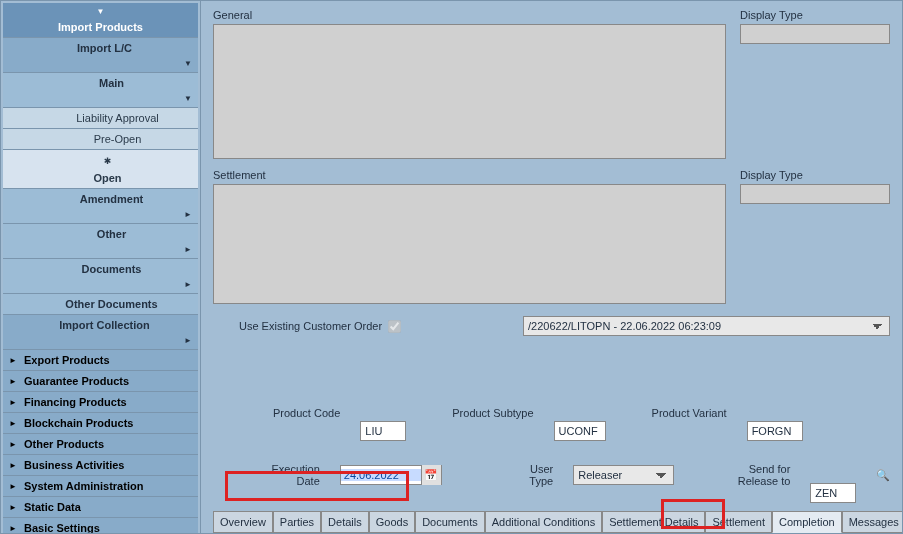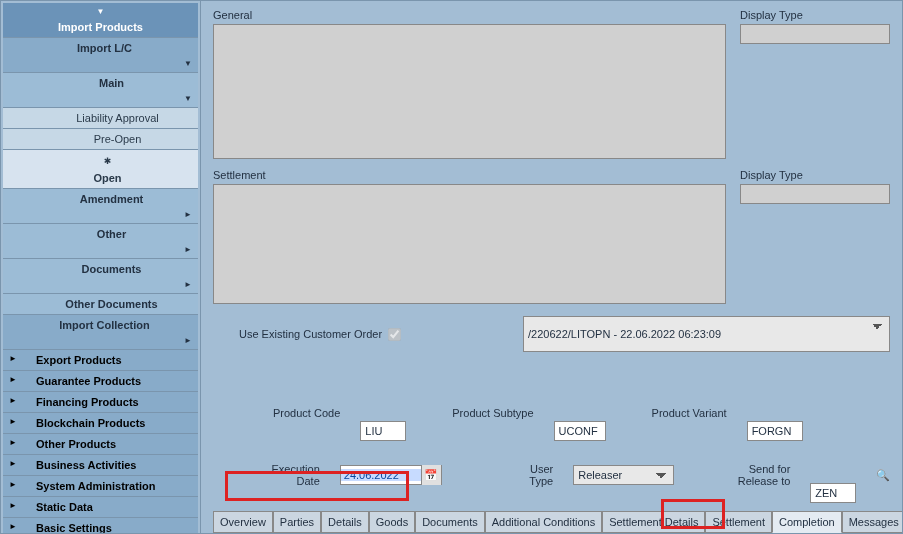--- a/index.html
+++ b/index.html
@@ -7,42 +7,42 @@
   body { background: #a3bdd4; display: flex; border: 1px solid #7a95ad; }
   
   
   .sidebar { width: 200px; background: #a3bdd4; border-right: 1px solid #7a95ad; flex-shrink: 0; padding: 2px; }
   .nav-item { padding: 4px 6px; border-bottom: 1px solid #7a95ad; cursor: pointer; display: flex; align-items: center; gap: 5px; color: #233142; flex-direction: column; }
   .nav-l0 { background: #6b93b8; color: #fff; font-weight: bold; }
   .nav-l1 { background: #88abc9; padding-left: 14px; font-weight: bold; }
   .nav-l2 { background: #9cbcd6; padding-left: 28px; font-weight: bold; display:flex; justify-content:space-between;}
   .nav-l3 { background: #c6d8e6; padding-left: 40px; color:#2a3a4a;}
   .nav-l3.open { background: #d7e3ef; }
-  .nav-group { background: #88abc9; font-weight: bold; padding:4px 6px; border-bottom:1px solid #7a95ad; display:flex; gap:19px;}
+  .nav-group { background: #88abc9; font-weight: bold; padding:4px 6px; border-bottom:1px solid #7a95ad; display:flex; align-items:center; gap:7px;}
   .arrow { font-size:8px; display:inline-block; width:8px; }
   .arrow.down::before { content:"▼"; }
   .arrow.right::before { content:"►"; }
   .star::before { content:"✱"; font-size:9px; }
   .sub-arrow { margin-left:auto; font-size:8px;}
   .sub-arrow.down::before{content:"▼";}
   .sub-arrow.right::before{content:"►";}
   
   
   .main { flex: 1; padding: 8px 12px 0 12px; display:flex; flex-direction:column; position:relative; overflow:hidden;}
   .panel-row { display:flex; gap:14px; margin-bottom:8px; }
   .panel-left { flex:1; }
   .panel-right { width:150px; }
   .panel-label { color:#233142; margin-bottom:3px; display:block; }
   .big-textarea { width:100%; height:135px; background:#d0d0d0; border:1px solid #888; resize:none; }
   .display-type-input { width:100%; height:20px; background:#d0d0d0; border:1px solid #888; }
   
   .order-row { display:flex; align-items:center; gap:6px; margin-top:2px; margin-bottom:6px;}
   .order-label { color:#233142; }
   .order-check { width:13px; height:13px; }
-  .order-select { flex:1; height:36px; background:#e8e8e8; border:1px solid #888; padding:0 4px; color:#233142; appearance:none; background-image: linear-gradient(45deg, transparent 50%, #555 50%), linear-gradient(135deg, #555 50%, transparent 50%); background-position: calc(100% - 12px) 7px, calc(100% - 7px) 7px; background-size: 5px 5px; background-repeat:no-repeat;}
+  .order-select { flex:1; height:20px; background:#e8e8e8; border:1px solid #888; padding:0 4px; color:#233142; appearance:none; background-image: linear-gradient(45deg, transparent 50%, #555 50%), linear-gradient(135deg, #555 50%, transparent 50%); background-position: calc(100% - 12px) 7px, calc(100% - 7px) 7px; background-size: 5px 5px; background-repeat:no-repeat;}
   
   .spacer { flex:1; }
   
   .fields-row { display:flex; align-items:center; gap:20px; margin-bottom:6px; flex-wrap:nowrap; }
   .field-label { color:#233142; text-align:right; }
   .field-input { height:20px; background:#fff; border:1px solid #888; padding:0 4px; color:#233142;margin-top:36px; }
   .field-select { height:20px; background:#e8e8e8; border:1px solid #888; padding:0 4px; color:#233142; appearance:none; background-image: linear-gradient(45deg, transparent 50%, #555 50%), linear-gradient(135deg, #555 50%, transparent 50%); background-position: calc(100% - 12px) 7px, calc(100% - 7px) 7px; background-size: 5px 5px; background-repeat:no-repeat;}
   .date-input { background:#fff; border:1px solid #888; display:inline-flex; align-items:center; height:20px;}
   .date-input input { border:none; width:80px; padding:0 3px; color:#09459c; background:#c7dbff;}
   .cal-btn { width:20px; height:20px; border:none; border-left:1px solid #888; background:#e0e0e0; display:flex; align-items:center; justify-content:center; cursor:pointer; font-size:9px;}

